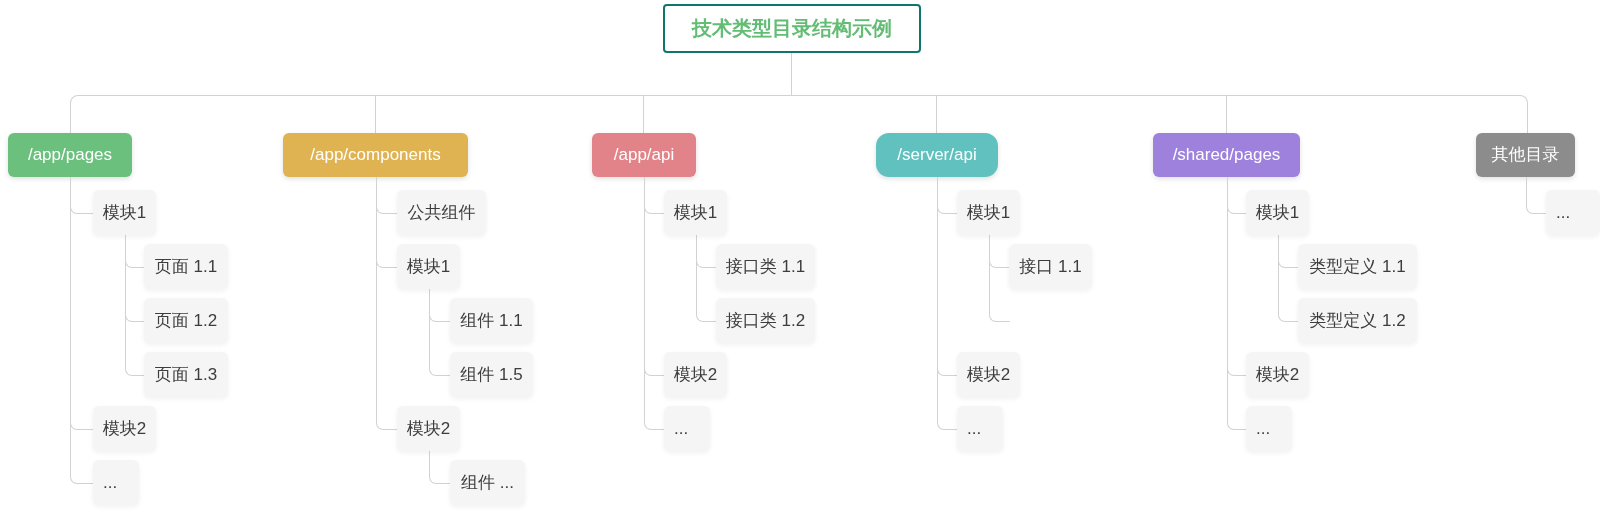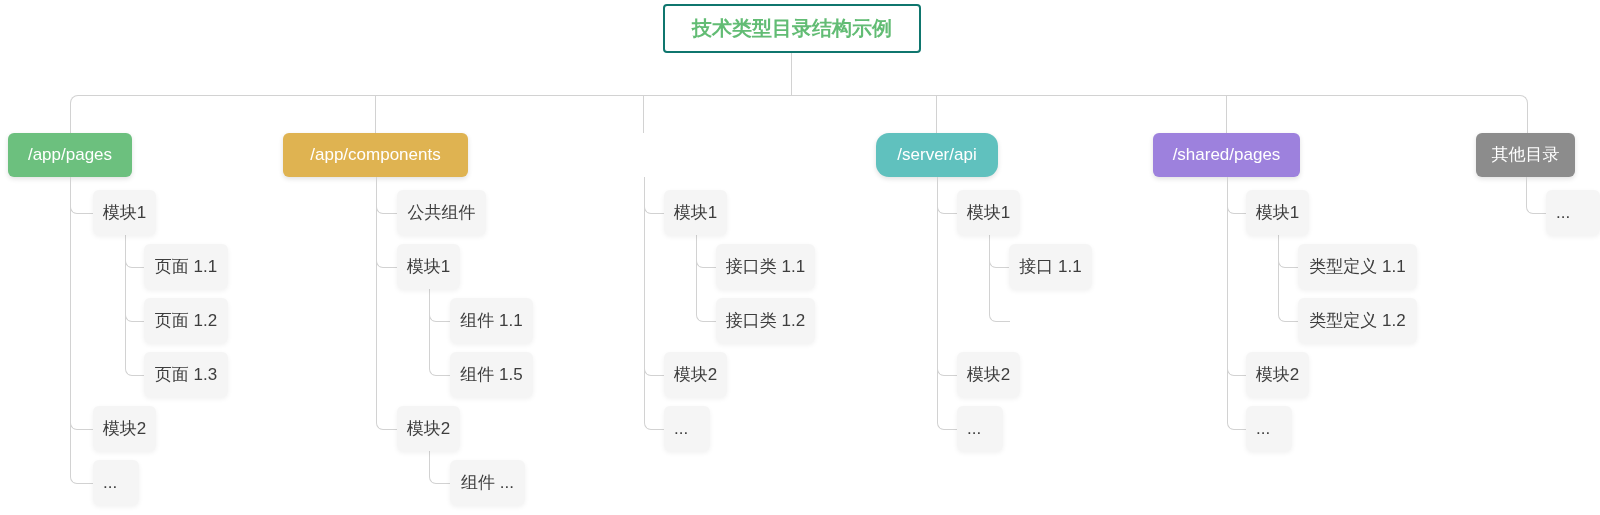--- a/index.html
+++ b/index.html
@@ -48,20 +48,21 @@
 
   <div class="vline" style="left:791px;top:53px;height:42px;"></div>
   <div class="bus"></div>
   <div class="vline" style="left:375px;top:95px;height:38px;"></div>
   <div class="vline" style="left:643px;top:95px;height:38px;"></div>
   <div class="vline" style="left:936px;top:95px;height:38px;"></div>
   <div class="vline" style="left:1226px;top:95px;height:38px;"></div>
 
   <div class="branch" style="left: 283px; width: 185px; background: rgb(223, 179, 81);">/app/components</div>
   <div class="branch" style="left: 8px; width: 124px; background: rgb(108, 192, 126);">/app/pages</div>
+  <div class="branch" style="left: 592px; width: 104px; background: rgb(225, 131, 136);">/app/api</div>
   <div class="branch" style="left: 876px; width: 122px; background: rgb(96, 193, 190); border-radius: 13px;">/server/api</div>
   <div class="branch" style="left: 1153px; width: 147px; background: rgb(157, 129, 221);">/shared/pages</div>
   <div class="branch" style="left: 1476px; width: 99px; background: rgb(140, 140, 140);">其他目录</div>
 
   <div class="elbow" style="left:70px;top:177px;width:23px;height:35.5px;"></div>
   <div class="elbow" style="left:70px;top:177px;width:23px;height:251.5px;"></div>
   <div class="elbow" style="left:70px;top:177px;width:23px;height:305.5px;"></div>
   <div class="elbow" style="left:124.5px;top:235px;width:19.5px;height:31.5px;"></div>
   <div class="elbow" style="left:124.5px;top:235px;width:19.5px;height:85.5px;"></div>
   <div class="elbow" style="left:124.5px;top:235px;width:19.5px;height:139.5px;"></div>

